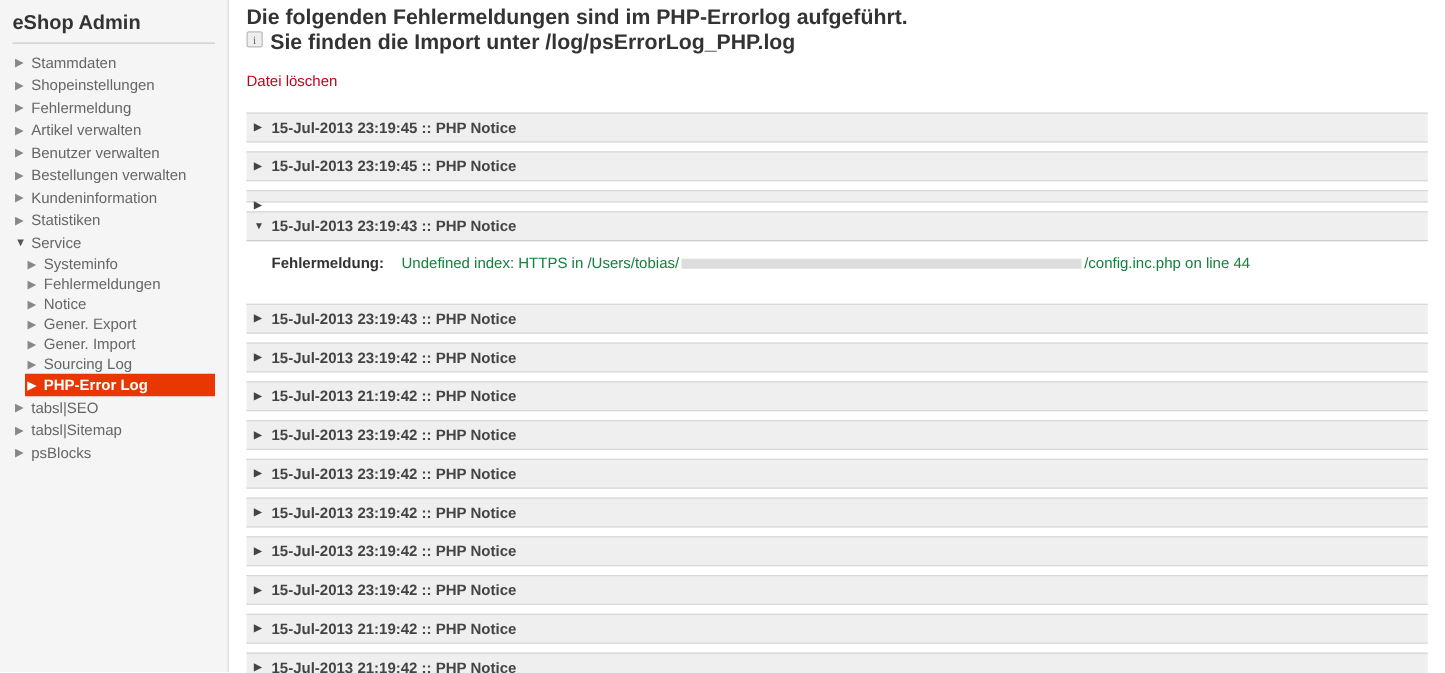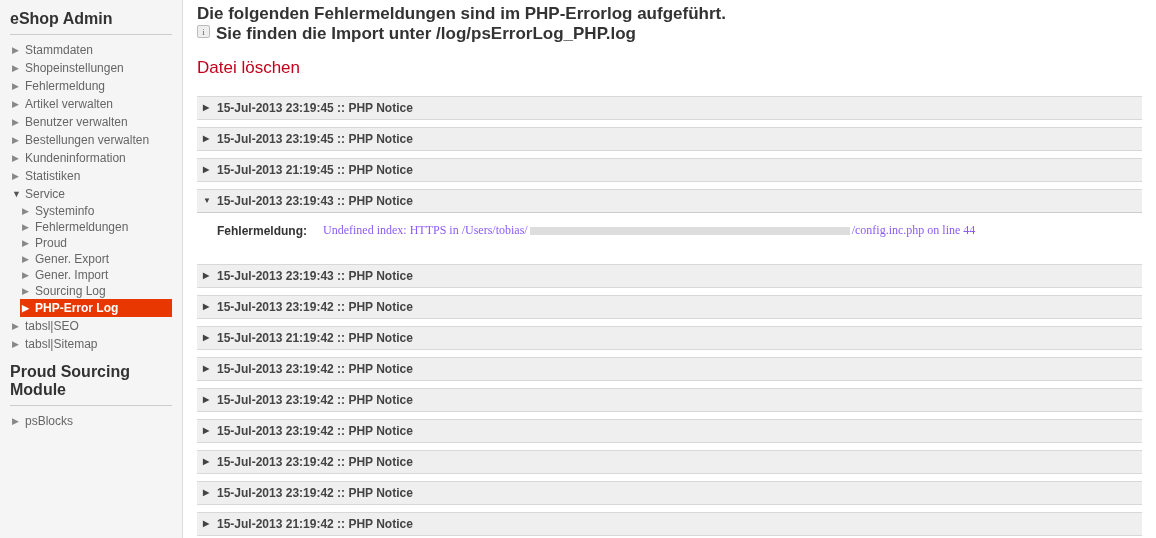--- a/index.html
+++ b/index.html
@@ -89,21 +89,21 @@
   align-items: center;
   justify-content: center;
   font-size: 9px;
   font-family: Georgia, serif;
   color: #666;
   margin-top: 1px;
 }
 .intro { margin-bottom: 14px; }
 .delete-link {
   color: #c3001b;
-  font-size: 17px;
+  font-size: 12px;
   cursor: pointer;
   margin-bottom: 10px;
   display: inline-block;
 }
 .log-list { margin-top: 8px; }
 .log-row {
   background: #efefef;
   border-top: 1px solid #d8d8d8;
   border-bottom: 1px solid #d8d8d8;
   padding: 4px 6px 4px 20px;
@@ -125,28 +125,28 @@
   margin-bottom: 0;
   border-bottom: 1px solid #ccc;
 }
 .log-row.open .row-caret { font-size: 8px; }
 .log-detail {
   padding: 10px 6px 10px 20px;
   margin-bottom: 16px;
   font-size: 12px;
   display: flex;
   align-items: center;
+  gap: 14px;
 }
 .log-detail-label { font-weight: bold; color: #333; }
 .log-detail-msg {
-  font-family: Liberation Serif, serif;
-  font-size: 12px;
-  color: #8b5cf6;
+  font-family: Liberation Sans, sans-serif;
+  font-size: 12px;
+  color: #15803d;
   white-space: nowrap;
-  margin-left: 16px;
 }
 .redact {
   display: inline-block;
   width: 320px;
   height: 8px;
   background: #ddd;
   vertical-align: middle;
   margin: 0 2px;
 }
 </style>
@@ -196,21 +196,21 @@
         <div class="sub-item">
           <span class="nav-caret">▶</span>
           <span>Systeminfo</span>
         </div>
         <div class="sub-item">
           <span class="nav-caret">▶</span>
           <span>Fehlermeldungen</span>
         </div>
         <div class="sub-item">
           <span class="nav-caret">▶</span>
-          <span>Proud</span>
+          <span>Notice</span>
         </div>
         <div class="sub-item">
           <span class="nav-caret">▶</span>
           <span>Gener. Export</span>
         </div>
         <div class="sub-item">
           <span class="nav-caret">▶</span>
           <span>Gener. Import</span>
         </div>
         <div class="sub-item">
@@ -228,21 +228,20 @@
       <div class="nav-item">
         <span class="nav-caret">▶</span>
         <span>tabsl|SEO</span>
       </div>
       <div class="nav-item">
         <span class="nav-caret">▶</span>
         <span>tabsl|Sitemap</span>
       </div>
     </div>
 
-  <h2>Proud Sourcing Module</h2>
   <div id="ps-root">
       <div class="nav-item">
         <span class="nav-caret">▶</span>
         <span>psBlocks</span>
       </div>
     </div>
 </div>
 
 <div class="main">
   <div class="intro">
@@ -251,21 +250,21 @@
       <span class="info-icon">i</span>
       <span class="intro-text">Sie finden die Import unter /log/psErrorLog_PHP.log</span>
     </div>
   </div>
 
   <span class="delete-link">Datei löschen</span>
 
   <div class="log-list" id="log-root">
       <div class="log-row"><span class="row-caret">▶</span><span>15-Jul-2013 23:19:45 :: PHP Notice</span></div>
       <div class="log-row"><span class="row-caret">▶</span><span>15-Jul-2013 23:19:45 :: PHP Notice</span></div>
-      <div class="log-row"><span class="row-caret">▶</span><span>15-Jul-2013 21:19:45 :: PHP Notice</span></div>
+      <div class="log-row"><span class="row-caret">▶</span></div>
       <div class="log-row open"><span class="row-caret">▼</span><span>15-Jul-2013 23:19:43 :: PHP Notice</span></div>
       <div class="log-detail">
         <span class="log-detail-label">Fehlermeldung:</span>
         <span class="log-detail-msg">Undefined index: HTTPS in /Users/tobias/<span class="redact"></span>/config.inc.php on line 44</span>
       </div>
       <div class="log-row"><span class="row-caret">▶</span><span>15-Jul-2013 23:19:43 :: PHP Notice</span></div>
       <div class="log-row"><span class="row-caret">▶</span><span>15-Jul-2013 23:19:42 :: PHP Notice</span></div>
       <div class="log-row"><span class="row-caret">▶</span><span>15-Jul-2013 21:19:42 :: PHP Notice</span></div>
       <div class="log-row"><span class="row-caret">▶</span><span>15-Jul-2013 23:19:42 :: PHP Notice</span></div>
       <div class="log-row"><span class="row-caret">▶</span><span>15-Jul-2013 23:19:42 :: PHP Notice</span></div>

